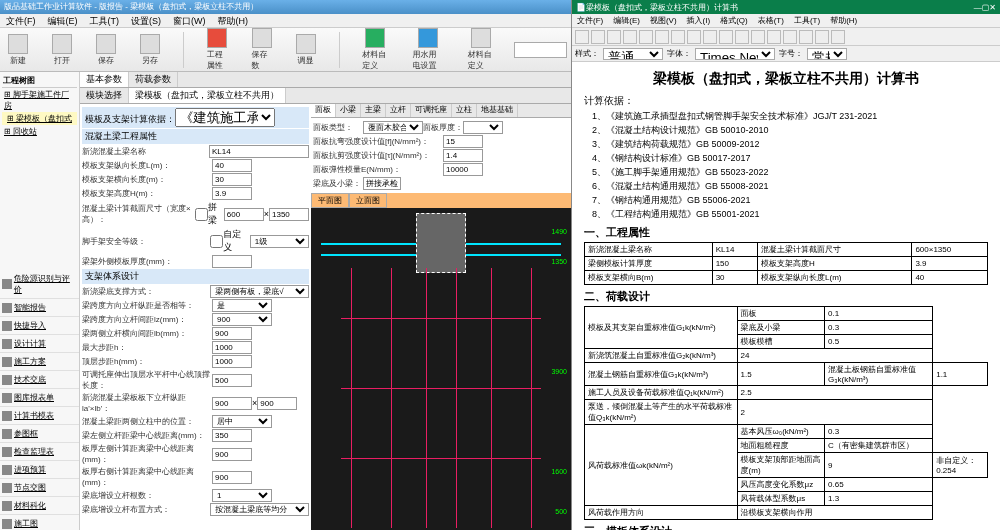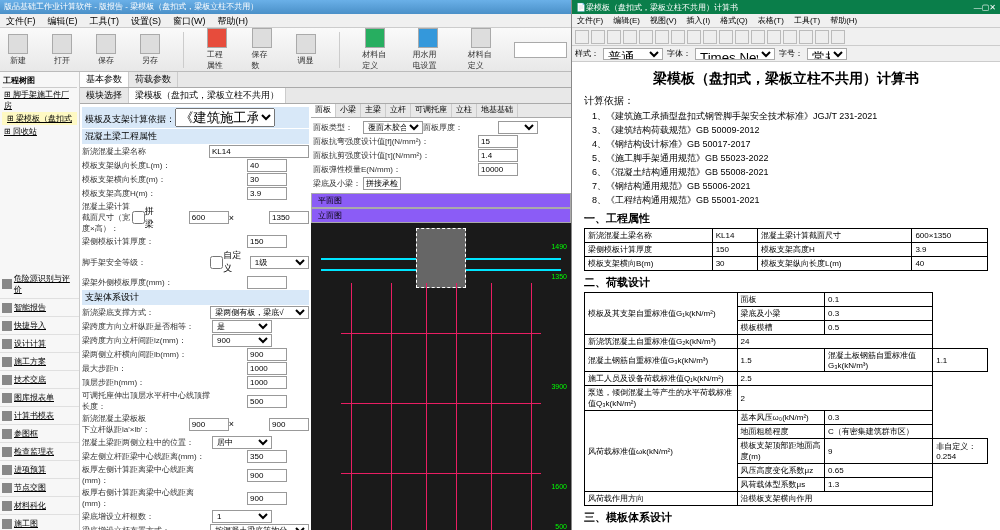--- a/index.html
+++ b/index.html
@@ -36,32 +36,32 @@
 .tab-strip .tab.active { background: #fff; }
 .form-body { flex: 1; display: flex; overflow: hidden; }
 .form-left { flex: 1; overflow-y: auto; padding: 2px; }
 .form-right { width: 260px; display: flex; flex-direction: column; }
 
 .grp-title { background: #d8e8f8; padding: 1px 3px; font-size: 9px; margin: 1px 0; }
 .fld { display: flex; align-items: center; margin: 1px 0; }
 .fld label { width: 130px; font-size: 8px; color: #333; }
 .fld .inp { border: 1px solid #999; height: 13px; padding: 0 2px; font-size: 8px; background: #fff; }
 .fld .sel { border: 1px solid #999; height: 13px; font-size: 8px; background: #fff; }
-.w60 { width: 60px; } .w40 { width: 40px; margin-left: 35px; } .w100 { width: 100px; }
+.w60 { width: 60px; } .w40 { width: 40px; } .w100 { width: 100px; }
 
 .panel-tabs { display: flex; background: #e8e8e8; height: 14px; border-bottom: 1px solid #aaa; }
 .panel-tabs .ptab { padding: 0 4px; font-size: 8px; border-right: 1px solid #ccc; }
 .panel-tabs .ptab.active { background: #fff; }
 .panel-flds { padding: 2px; }
 .cad-view { flex: 1; background: #1a1a1a; position: relative; overflow: hidden; }
 .cad-line { position: absolute; background: #e91e63; }
 .cad-cyan { position: absolute; border: 1px solid #00e5ff; }
 .cad-rect { position: absolute; background: #666; border: 1px dashed #fff; }
 .cad-dim { position: absolute; color: #0f0; font-size: 7px; }
-.view-btns { display: flex; background: #8b5cf6; flex-direction: column; }
+.view-btns { display: flex; background: #fdba74; }
 .view-btns .vb { padding: 1px 6px; font-size: 8px; border: 1px solid #aaa; }
 
 
 .r-title { height: 14px; background: #0a7e4a; color: #fff; font-size: 8px; padding: 1px 4px; display: flex; align-items: center; }
 .r-title .close { margin-left: auto; }
 .r-menubar { height: 14px; background: #f0f0f0; border-bottom: 1px solid #ccc; display: flex; }
 .r-menubar span { padding: 1px 5px; font-size: 8px; }
 .r-toolbar { height: 18px; background: #f0f0f0; border-bottom: 1px solid #ccc; display: flex; align-items: center; gap: 2px; padding: 0 3px; }
 .r-toolbar .tb { width: 14px; height: 14px; border: 1px solid #bbb; background: #eee; }
 .r-toolbar2 { height: 16px; background: #f0f0f0; border-bottom: 1px solid #ccc; display: flex; align-items: center; gap: 4px; padding: 0 3px; font-size: 8px; }
@@ -169,24 +169,20 @@
               <label>模板支架高度H(m)：</label>
               <input class="inp w40" value="3.9" style="">
             </div>
           <div class="fld">
               <label>混凝土梁计算截面尺寸（宽度×高）：</label>
               <input type="checkbox" style="">
               <span>拼梁</span> 
               <input class="inp w40" value="600" style="">
               <span>×</span>
               <input class="inp w40" value="1350" style="">
-            </div>
-          <div class="fld">
-              <label>梁侧模板计算厚度：</label>
-              <input class="inp w40" value="150" style="">
             </div>
           <div class="fld">
               <label>脚手架安全等级：</label>
               <input type="checkbox" style="">
               <span>自定义</span> 
               <select class="sel w60"><option>1级</option></select>
             </div>
           <div class="fld">
               <label>梁架外侧模板厚度(mm)：</label>
               <input class="inp w40" style="">
@@ -416,20 +412,21 @@
       <select class="sl"><option>普通</option></select>
     <span>字体：</span>
       <select class="sl" style="width:80px"><option>Times New Roman</option></select>
     <span>字号：</span>
       <select class="sl" style="width:40px"><option>常规</option></select>
   </div>
   <div class="r-doc">
     <h1>梁模板（盘扣式，梁板立柱不共用）计算书</h1>
     <div class="sec">计算依据：</div>
     <div class="lst">1、《建筑施工承插型盘扣式钢管脚手架安全技术标准》JGJ/T 231-2021</div>
+    <div class="lst">2、《混凝土结构设计规范》GB 50010-2010</div>
     <div class="lst">3、《建筑结构荷载规范》GB 50009-2012</div>
     <div class="lst">4、《钢结构设计标准》GB 50017-2017</div>
     <div class="lst">5、《施工脚手架通用规范》GB 55023-2022</div>
     <div class="lst">6、《混凝土结构通用规范》GB 55008-2021</div>
     <div class="lst">7、《钢结构通用规范》GB 55006-2021</div>
     <div class="lst">8、《工程结构通用规范》GB 55001-2021</div>
     <div class="h2">一、工程属性</div>
     <table>
       <tbody>
           <tr>

